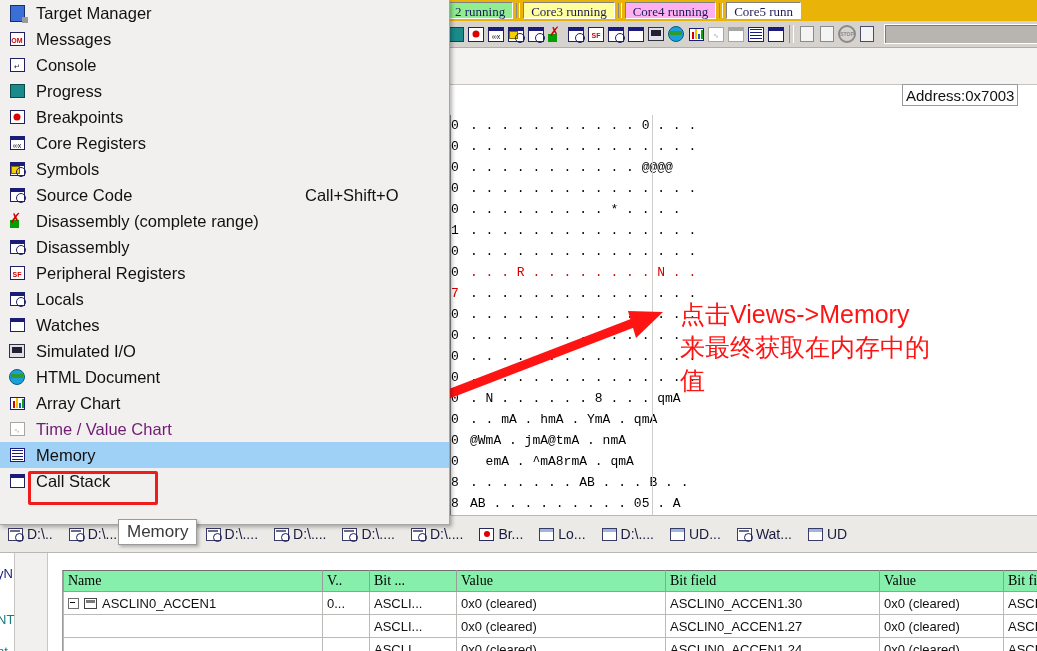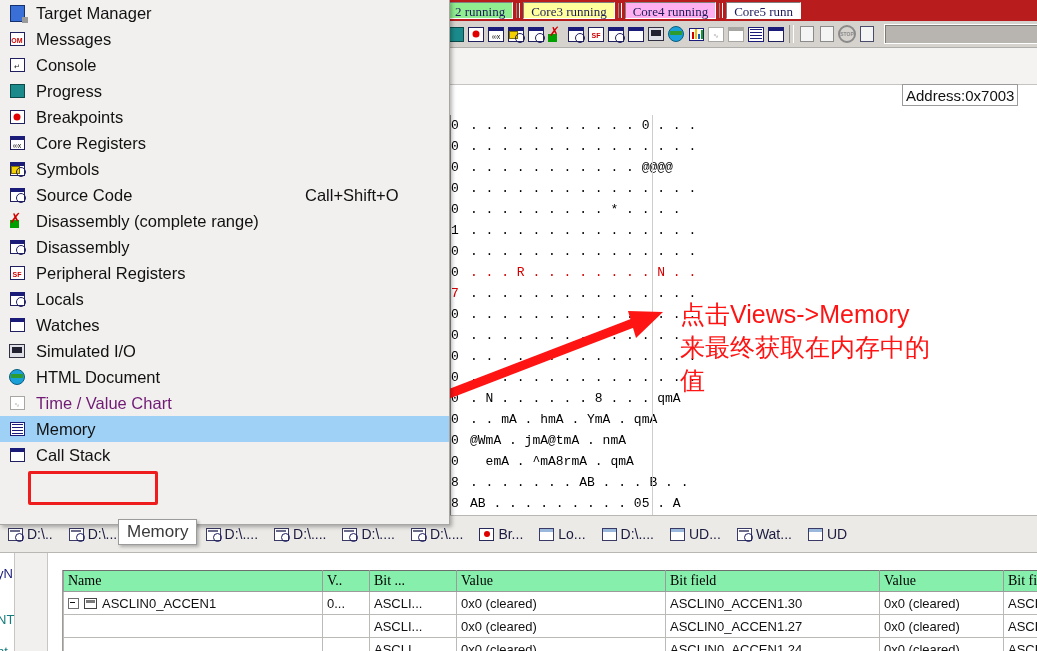--- a/index.html
+++ b/index.html
@@ -42,21 +42,21 @@
   }
   .lt1 { left:-3px; top:46px; color:#1a1a7a; }
   .lt2 { left:-3px; top:92px; color:#147a7a; }
   .lt3 { left:-3px; top:124px; color:#147a7a; }
 
   
   .core-strip {
     position: absolute;
     left: 445px; top: 0;
     width: 592px; height: 21px;
-    background: #b91c1c;
+    background: #eab308;
     display: flex;
     align-items: center;
     gap: 3px;
     padding-left: 2px;
     box-sizing: border-box;
     overflow: hidden;
   }
   .core-tab {
     height: 17px;
     line-height: 17px;
@@ -754,20 +754,31 @@
           <span class="mon"></span>
         </span>
         <span class="mi-label">Simulated I/O</span>
       </div>
       <div class="mi">
         <span class="mi-ico">
           <span class="globe"></span>
         </span>
         <span class="mi-label">HTML Document</span>
       </div>
+      <div class="mi">
+        <span class="mi-ico">
+          <span class="chartico">
+            <i style="left:2px;height:7px;background:#d00000"></i>
+            <i style="left:5px;height:10px;background:#f0c000"></i>
+            <i style="left:8px;height:5px;background:#1060d0"></i>
+            <i style="left:11px;height:9px;background:#10a010"></i>
+          </span>
+        </span>
+        <span class="mi-label">Array Chart</span>
+      </div>
       <div class="mi disabled">
         <span class="mi-ico">
           <span class="gi dim" style="width:15px;height:14px">
             <span class="mini-txt" style="color:#b6b4b0">∿</span>
           </span>
         </span>
         <span class="mi-label">Time / Value Chart</span>
       </div>
       <div class="mi sel">
         <span class="mi-ico">

